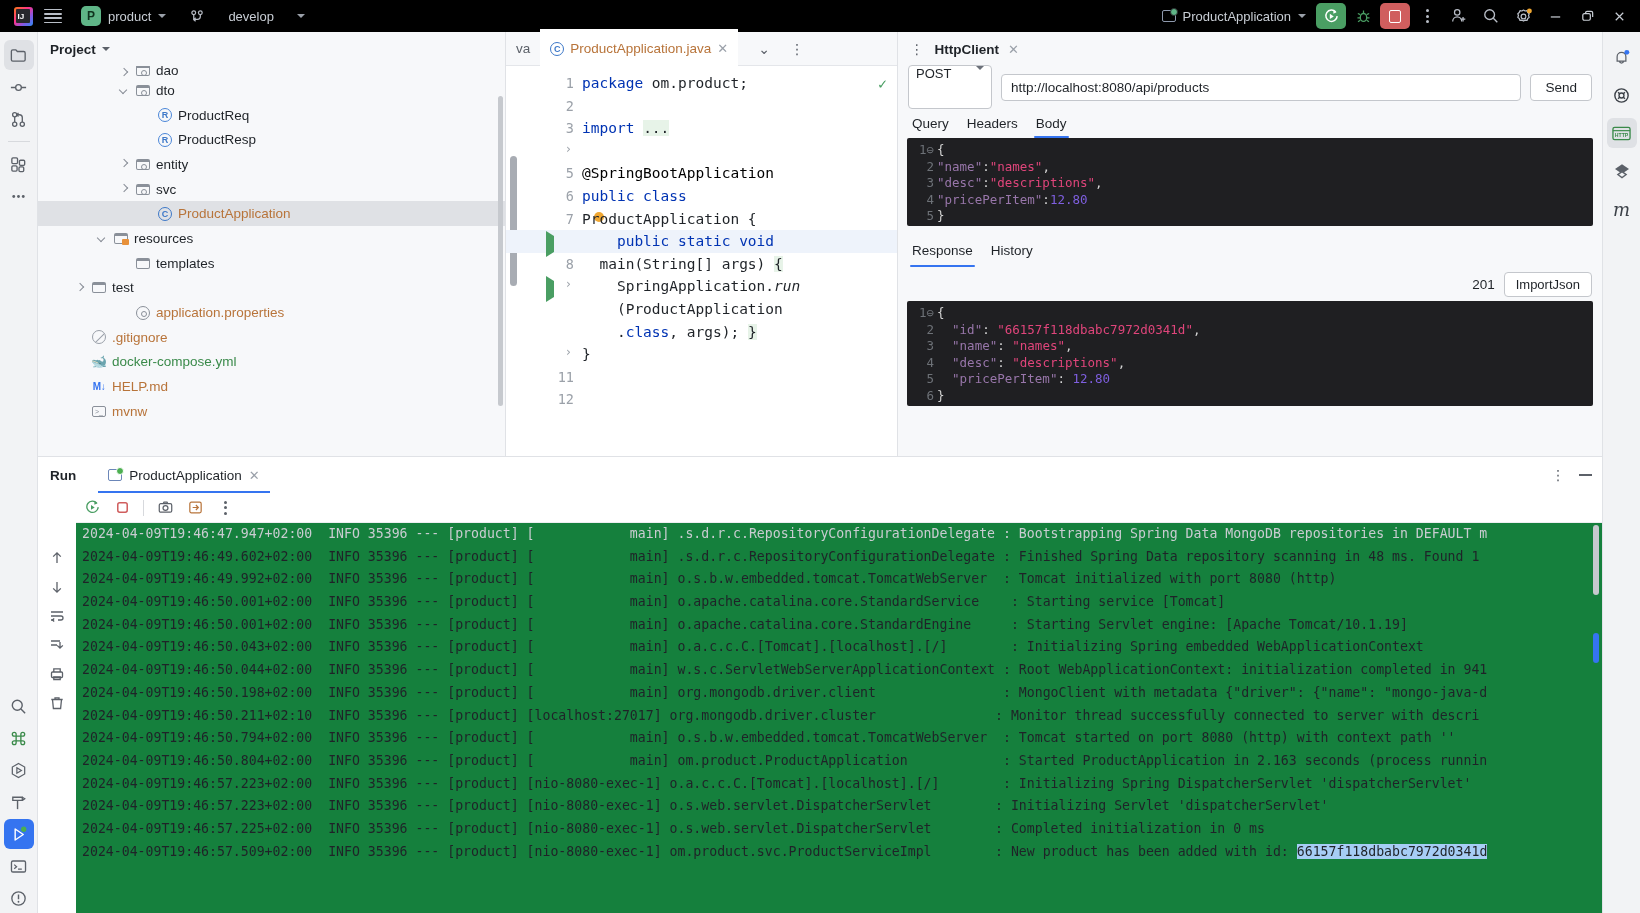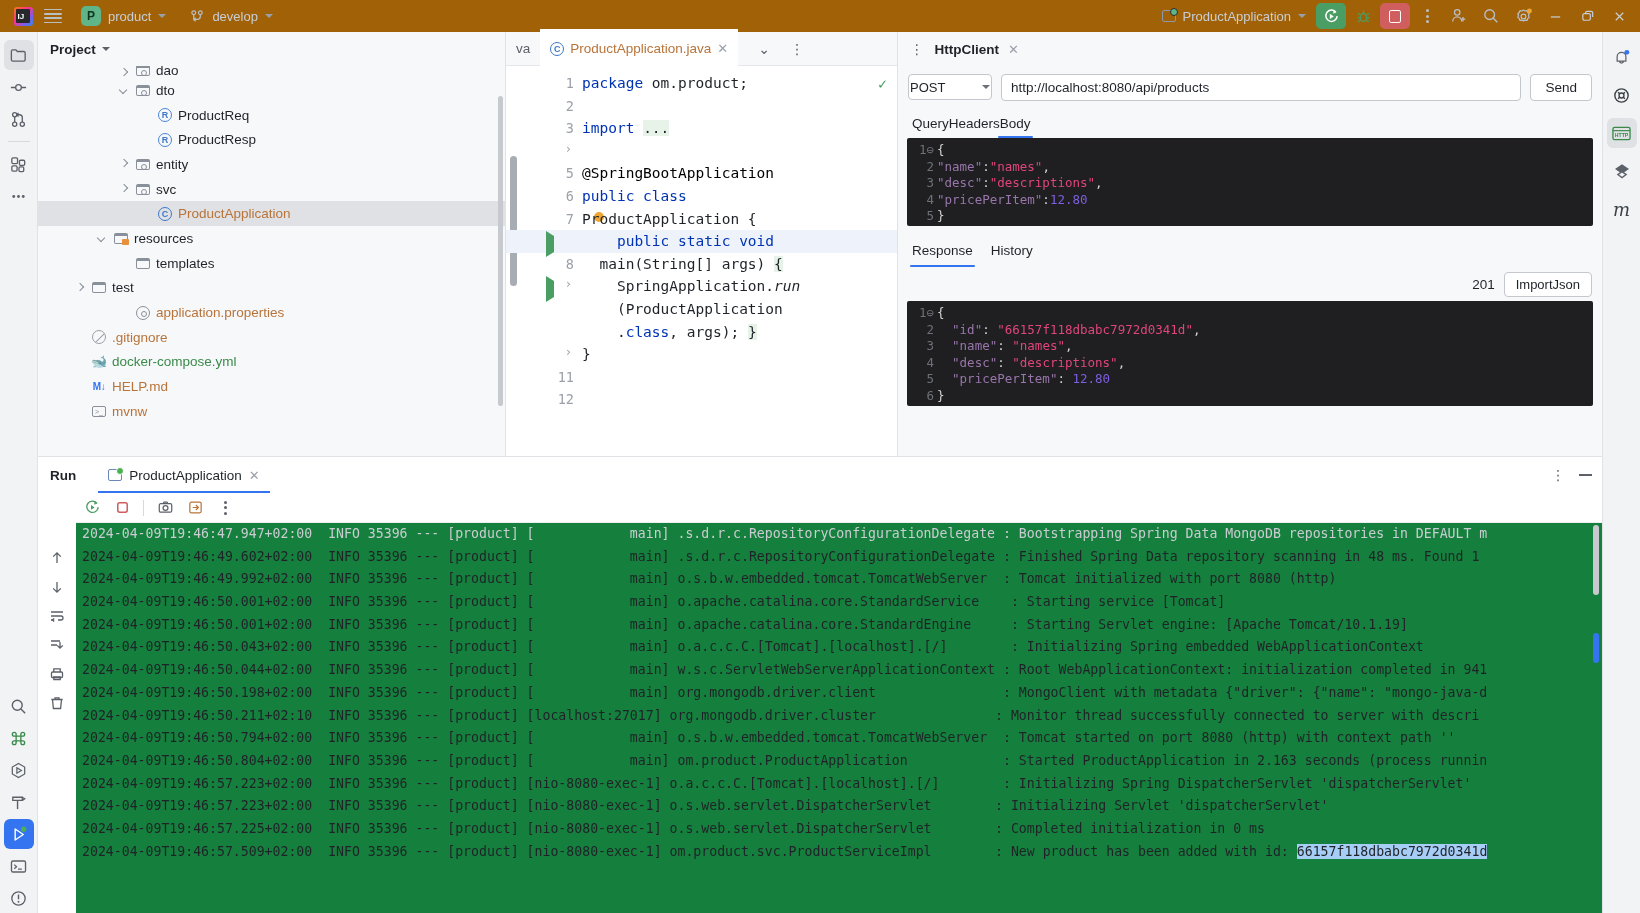--- a/index.html
+++ b/index.html
@@ -5,21 +5,21 @@
   * { box-sizing: border-box; margin: 0; padding: 0; }
   html, body {
     width: 1640px; height: 913px;
     font-family: "Liberation Sans", sans-serif;
     background: #f7f8fa; overflow: hidden;
   }
   .app { position: relative; width: 1640px; height: 913px; display: flex; flex-direction: column; }
 
   
   .titlebar {
-    height: 32px; background: #a16207; display: flex; align-items: center;
+    height: 32px; background: #000000; display: flex; align-items: center;
     flex: 0 0 32px; color: #c8cdd4; font-size: 13px; position: relative;
   }
   .tb-left { display: flex; align-items: center; gap: 0; padding-left: 8px; }
   .tb-icon-btn {
     width: 30px; height: 26px; display: flex; align-items: center; justify-content: center;
     border-radius: 4px;
   }
   .jb-logo {
     width: 19px; height: 19px; border-radius: 3px;
     background: linear-gradient(135deg,#f97a12 0%, #ff318c 40%, #7c5ce8 72%, #2d8cf0 100%);
@@ -33,21 +33,21 @@
   .burger { width:18px; display:flex; flex-direction:column; gap:2.5px;}
   .burger i { display:block; height:1.8px; background:#b9bec7; border-radius:1px;}
   .proj-chip {
     display:flex; align-items:center; gap:7px; padding:3px 7px; border-radius:5px; margin-left:6px;
   }
   .proj-square {
     width:20px;height:20px;border-radius:5px;background:#5fb587;color:#10341f;
     font-size:12px;font-weight:bold;display:flex;align-items:center;justify-content:center;
   }
   .chev { width:0;height:0;border-left:4px solid transparent;border-right:4px solid transparent;border-top:4.5px solid #9aa0a9;}
-  .branch-chip { display:flex;align-items:center;gap:7px;padding:3px 7px;border-radius:5px;margin-left:10px;justify-content:center;}
+  .branch-chip { display:flex;align-items:center;gap:23px;padding:3px 7px;border-radius:5px;margin-left:10px;justify-content:center;}
 
   .tb-right { position:absolute; right:6px; top:0; height:32px; display:flex; align-items:center; gap:2px;}
   .runcfg { display:flex;align-items:center;gap:7px;padding:3px 8px;border-radius:5px;}
   .runcfg-ic { width:14px;height:12px;border:1.6px solid #8e99ad;border-radius:2px;position:relative;}
   .runcfg-ic::after{content:"";position:absolute;right:-3px;top:-3px;width:6px;height:6px;border-radius:50%;background:#5fb587;border:1.5px solid #2b2d30;}
   .sq-btn { width:30px;height:26px;border-radius:5px;display:flex;align-items:center;justify-content:center;}
   .sq-btn.green{background:#4a9e63;}
   .sq-btn.red{background:#d05e5e;}
   .stop-sq{width:12px;height:13px;border:1.9px solid #fff;border-radius:2px;}
   .kebab{display:flex;flex-direction:column;gap:2.5px;align-items:center;}
@@ -122,28 +122,28 @@
   .gcolsel{position:absolute;left:0;top:6px;width:74px;height:22.6px;background:#eef3fb;}
   .bulb{width:10px;height:10px;border-radius:50%;background:#f0a732;position:absolute;}
   .escroll{position:absolute;left:4px;width:7px;background:#a8acb3;border-radius:4px;}
   .chkmark{position:absolute;right:10px;top:9px;color:#4a9e63;font-size:15px;}
 
   
   .http{width:704px;flex:0 0 704px;display:flex;flex-direction:column;background:#f7f8fa;min-height:0;}
   .http-tabbar{height:34px;display:flex;align-items:center;gap:9px;padding-left:12px;flex:0 0 34px;font-size:13.5px;color:#1f2328;font-weight:600;}
   .http-req{height:42px;display:flex;align-items:center;gap:9px;padding:0 10px;flex:0 0 42px;}
   .method-sel{
-    width:84px;height:26px;border:1px solid #c4c7cc;border-radius:4px;background:#fff;
-    display:flex;align-items:center;justify-content:space-between;padding:0 1px;font-size:13px;color:#1f2328;
+    width:84px;height:44px;border:1px solid #c4c7cc;border-radius:4px;background:#fff;
+    display:flex;align-items:flex-start;justify-content:space-between;padding:0 7px;font-size:13px;color:#1f2328;
   }
   .url-in{flex:1 1 auto;height:27px;border:1px solid #c4c7cc;border-radius:4px;background:#fff;
     display:flex;align-items:center;padding:0 9px;font-size:13.5px;color:#1f2328;}
   .send-btn{height:27px;padding:0 14px;border:1px solid #c4c7cc;border-radius:4px;background:#fff;
     display:flex;align-items:center;font-size:13.5px;color:#1f2328;}
-  .subtabs{height:30px;display:flex;align-items:center;padding:0 14px;flex:0 0 30px;font-size:13.5px;color:#1f2328;}
+  .subtabs{height:30px;display:flex;align-items:center;gap:18px;padding:0 14px;flex:0 0 30px;font-size:13.5px;color:#1f2328;}
   .subtab{height:30px;display:flex;align-items:center;position:relative;}
   .subtab.act::after{content:"";position:absolute;left:-2px;right:-2px;bottom:0;height:2.5px;background:#3574f0;border-radius:2px;}
   .jsonbox{background:#1f1f22;margin:0 9px;border-radius:2px;display:flex;font-family:"DejaVu Sans Mono","Liberation Mono",monospace;font-size:12.5px;overflow:hidden;}
   .jgut{width:30px;flex:0 0 30px;text-align:right;padding:4px 3px 4px 0;color:#6d7177;}
   .jgut div{height:16.5px;line-height:16.5px;}
   .jtxt{flex:1 1 auto;padding:4px 0;white-space:pre;line-height:16.5px;}
   .jk{color:#d4d4d4;}
   .jkey{color:#9876aa;}
   .jstr{color:#e0457b;}
   .jnum{color:#7f5fe0;}

